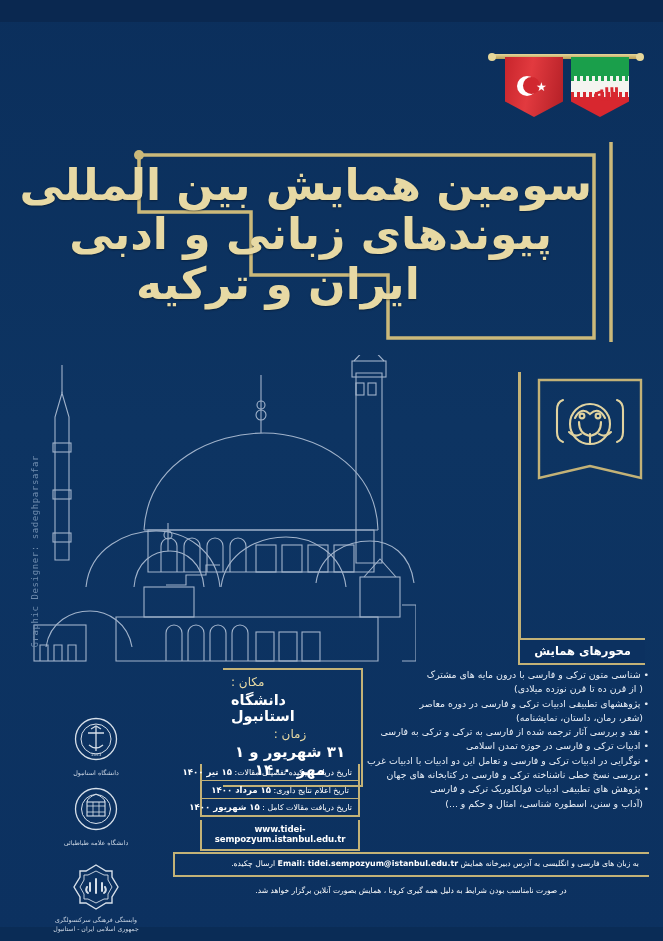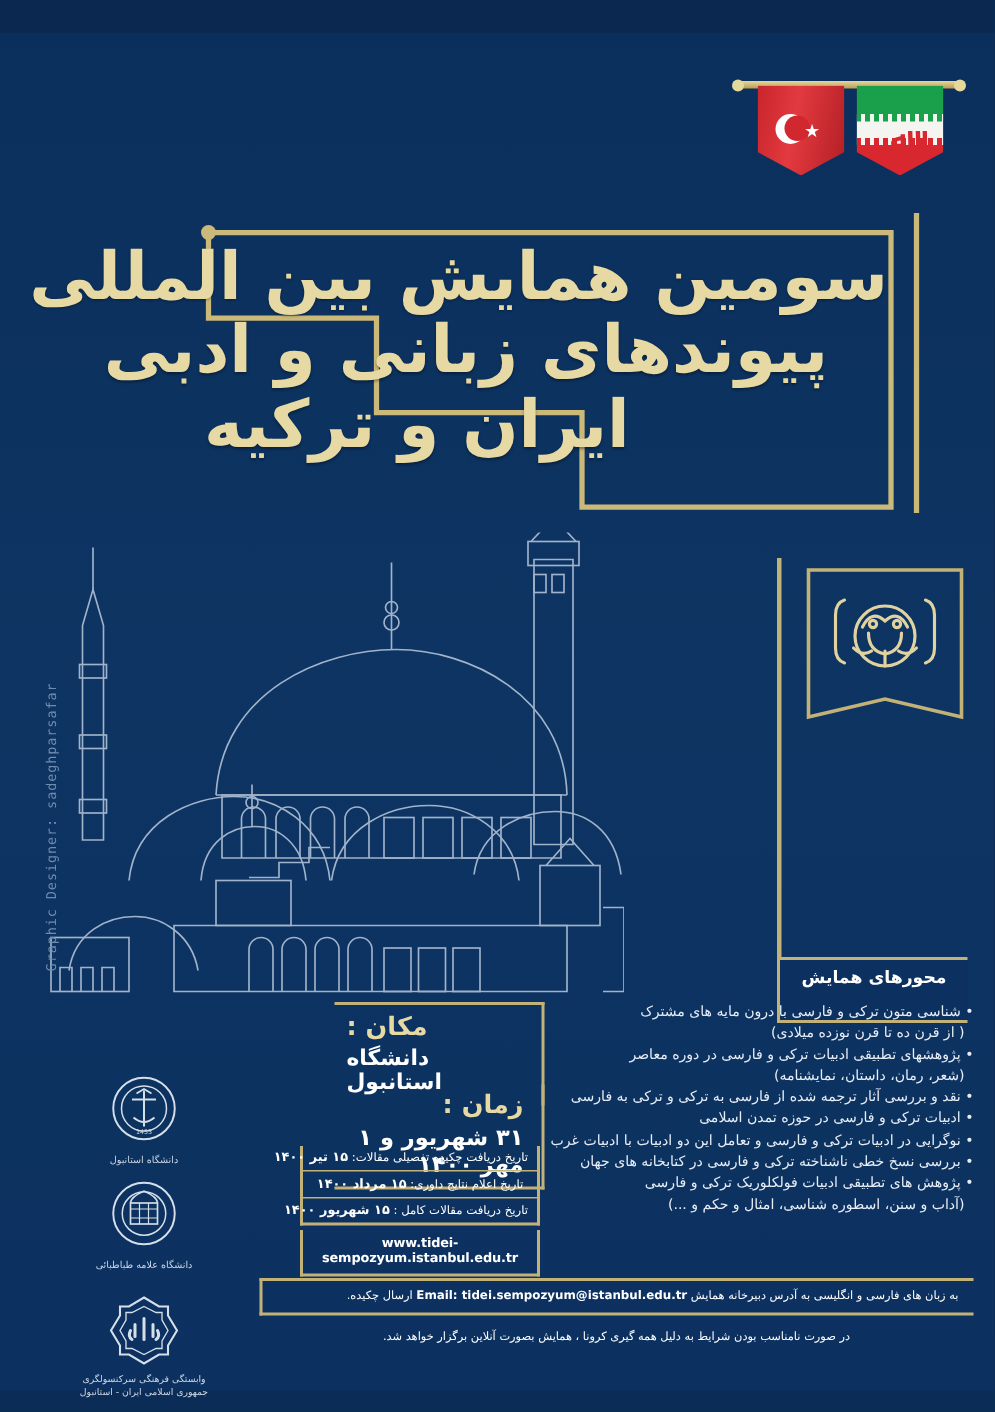--- a/index.html
+++ b/index.html
@@ -75,45 +75,45 @@
 
   
   .calbanner{ position:absolute; right:18px; top:378px; width:110px; height:120px; }
 
   
   .vdiv{ position:absolute; right:142px; top:372px; width:3px; height:288px;
     background:#c3b277; }
 
   
   .topics-head{
-    position:absolute; right:18px; top:638px; padding:4px 14px 22px;
+    position:absolute; right:18px; top:638px; padding:4px 14px 5px;
     border:2px solid #c3b277; border-right:none;
     color:#fff; font-size:11.5px; font-weight:700; direction:rtl;
     background:#0c3160;
   }
   .topics{
     position:absolute; right:14px; top:668px; width:280px;
     color:#e8eef6; font-size:9.4px; line-height:1.52; direction:rtl; text-align:right;
   }
   .topics li{ list-style:none; white-space:nowrap; }
   .topics li.sub{ padding-right:6px; }
 
   
   .place-box{
     position:absolute; right:300px; top:668px; width:140px;
     border:2px solid #c3b277; border-left:none; border-bottom:none;
     padding:5px 12px 7px 8px; direction:rtl; text-align:left;
   }
-  .lbl{ color:#e7d9a4; font-size:17px; font-weight:700; }
+  .lbl{ color:#e7d9a4; font-size:12px; font-weight:400; }
   .val{ color:#ffffff; font-size:14.5px; font-weight:700; margin-top:3px; }
 
   .time-box{
     position:absolute; right:300px; top:723px; width:140px;
     border:2px solid #c3b277; border-left:none; border-top:none;
-    padding:4px 12px 6px 8px; direction:rtl; text-align:right;
+    padding:4px 12px 6px 8px; direction:rtl; text-align:center;
   }
   .val-lg{ color:#ffffff; font-size:15px; font-weight:700; margin-top:2px; letter-spacing:-.3px; }
 
   .deadlines{
     position:absolute; right:303px; top:764px; width:160px;
     border:2px solid #c3b277; border-top:none;
     direction:rtl;
   }
   .dl-row{
     color:#ffffff; font-size:7.8px; padding:3.2px 6px 3.2px 6px;

